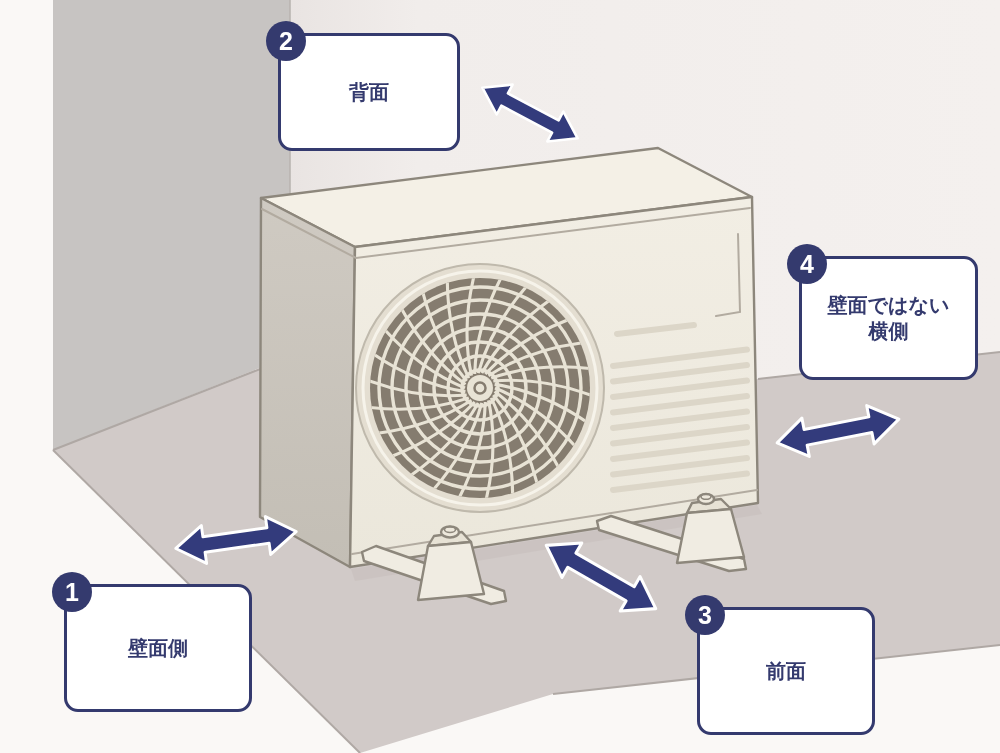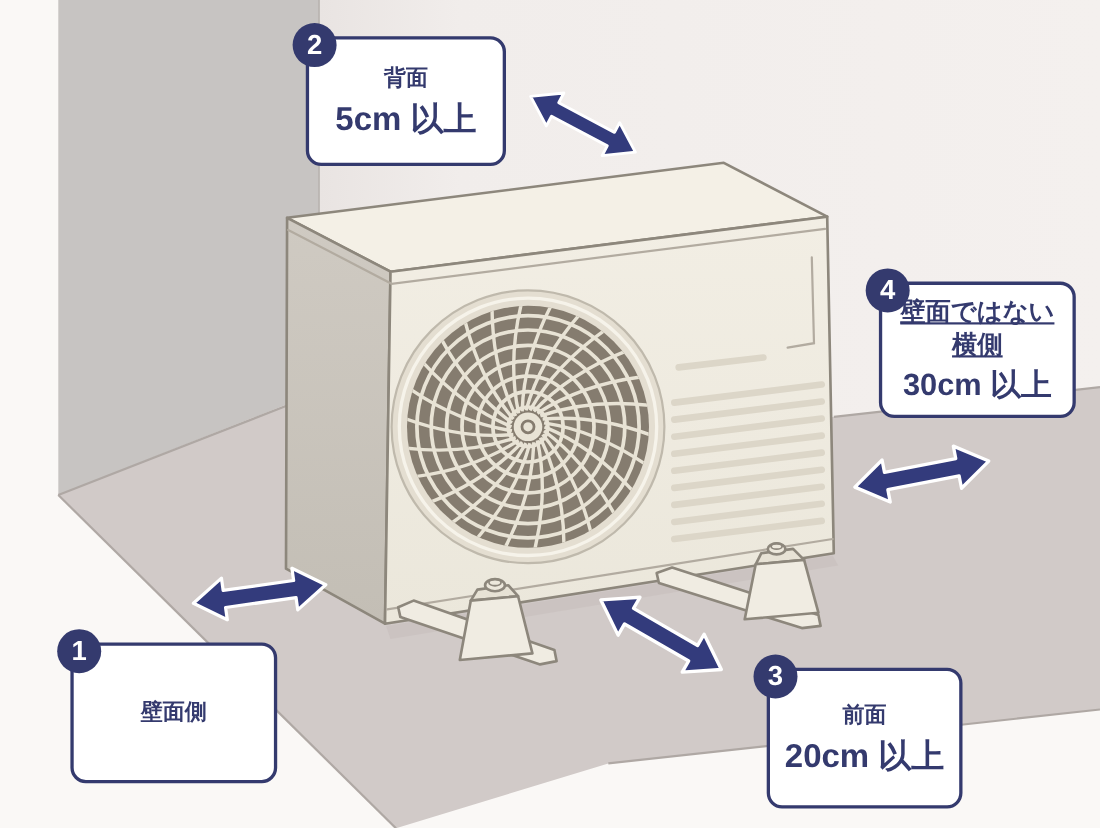--- a/index.html
+++ b/index.html
@@ -25,21 +25,21 @@
     border-radius:14px;color:var(--navy);font-weight:bold;text-align:center;
     display:flex;flex-direction:column;align-items:center;justify-content:center;
     gap:9px;box-sizing:border-box;padding:6px 8px;
   }
   .badge{
     position:absolute;top:-15px;left:-15px;width:40px;height:40px;border-radius:50%;
     background:var(--navy);color:#fff;display:flex;align-items:center;justify-content:center;
     font-size:25px;font-weight:bold;line-height:1;
   }
   .jp{font-size:20px;line-height:1.15;}
-  .jp-sm{font-size:23px;line-height:1.2;text-decoration:underline;}
+  .jp-sm{font-size:20px;line-height:1.2;}
   .val{font-size:30px;line-height:1.1;}
   .val-sm{font-size:28px;line-height:1.1;}
 </style>
 </head>
 <body>
 
 <svg class="scene" width="1000" height="753" viewBox="0 0 1000 753">
   <defs>
     <linearGradient id="gWallR" x1="0" y1="0" x2="1" y2="0">
       <stop offset="0" stop-color="#E9E4E2"></stop>
@@ -197,27 +197,24 @@
 </svg>
 
 <div class="label" style="left:64px;top:584px;width:188px;height:128px;">
   <div class="badge">1</div>
   <div class="jp">壁面側</div>
 </div>
 
 <div class="label" style="left:278px;top:33px;width:182px;height:118px;">
   <div class="badge">2</div>
   <div class="jp">背面</div>
-  <div class="val">5cm 以上</div>
 </div>
 
 <div class="label" style="left:697px;top:607px;width:178px;height:128px;">
   <div class="badge">3</div>
   <div class="jp">前面</div>
-  <div class="val">20cm 以上</div>
 </div>
 
 <div class="label" style="left:799px;top:256px;width:179px;height:124px;gap:2px;">
   <div class="badge">4</div>
   <div class="jp-sm">壁面ではない</div>
   <div class="jp-sm">横側</div>
-  <div class="val-sm" style="margin-top:6px;">30cm 以上</div>
 </div>
 
 </body></html>

